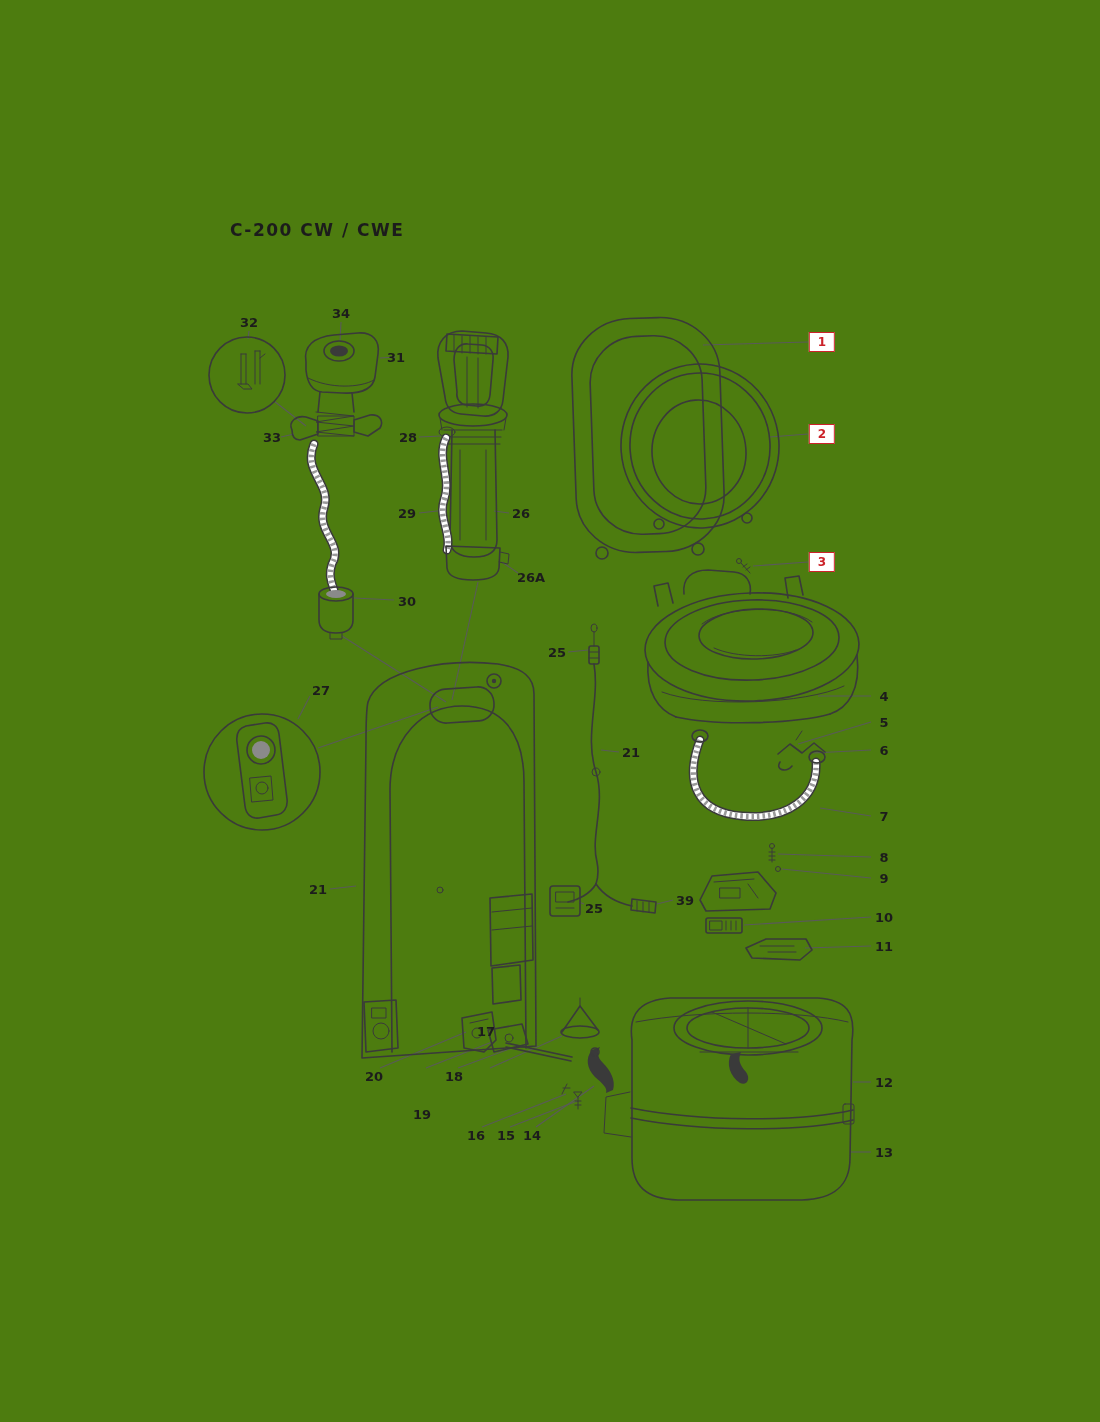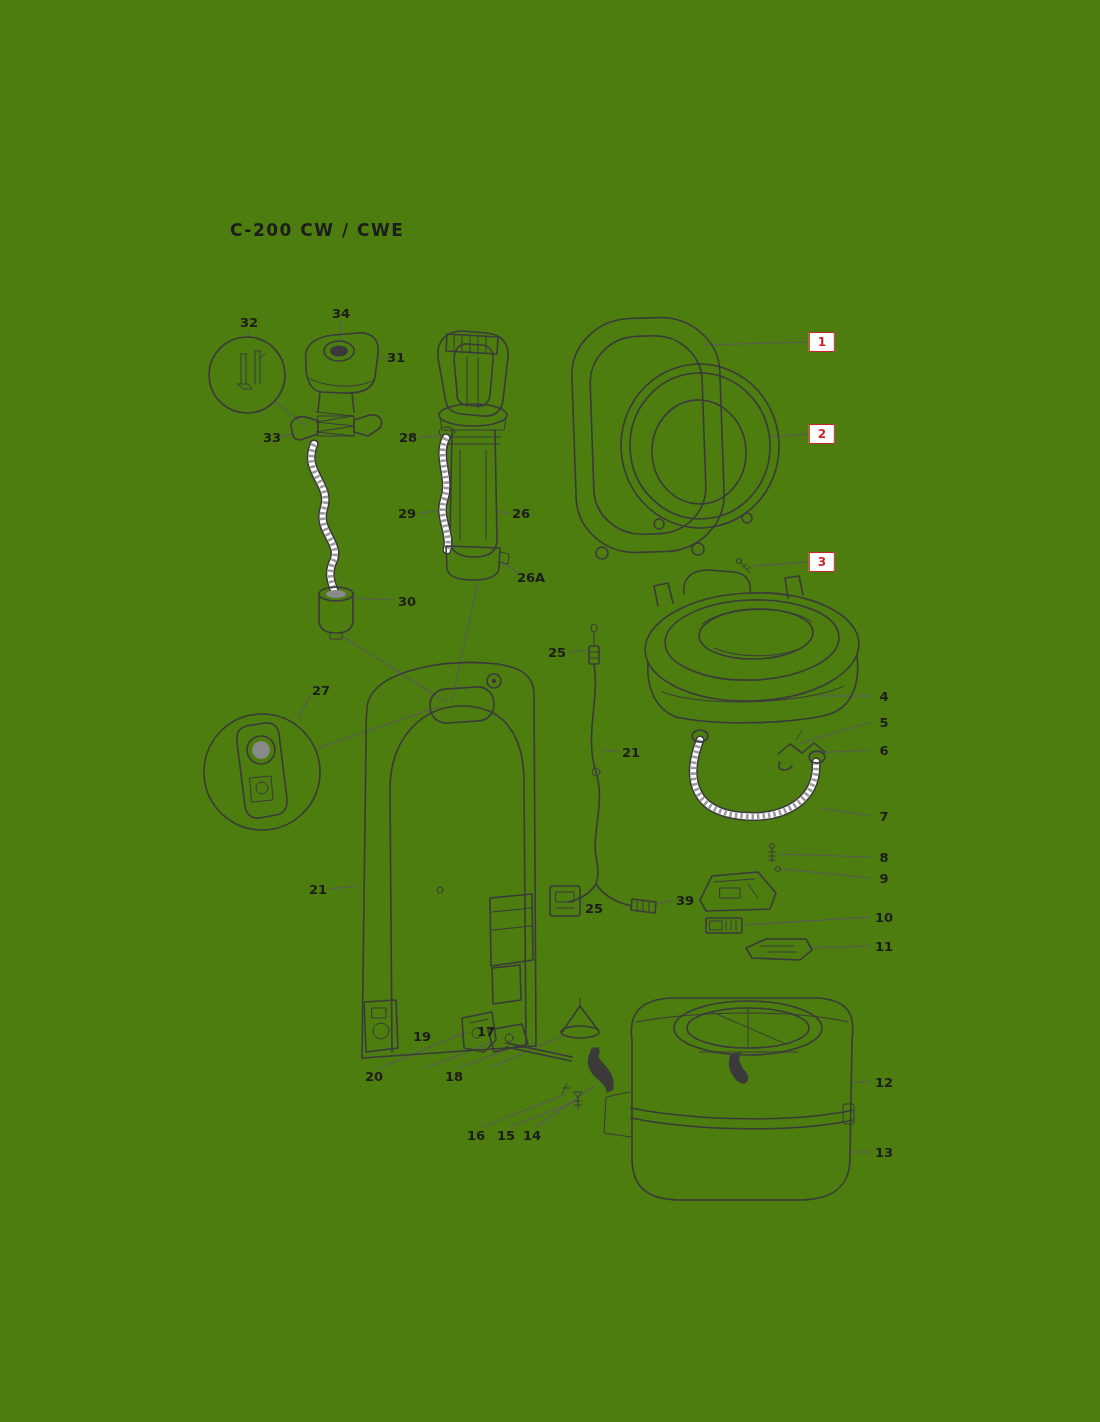--- a/index.html
+++ b/index.html
@@ -297,21 +297,21 @@
   <div class="part-label" style="left:521px;top:513px">26</div>
   <div class="part-label" style="left:531px;top:577px">26A</div>
   <div class="part-label" style="left:407px;top:601px">30</div>
   <div class="part-label" style="left:321px;top:690px">27</div>
   <div class="part-label" style="left:557px;top:652px">25</div>
   <div class="part-label" style="left:631px;top:752px">21</div>
   <div class="part-label" style="left:318px;top:889px">21</div>
   <div class="part-label" style="left:594px;top:908px">25</div>
   <div class="part-label" style="left:685px;top:900px">39</div>
   <div class="part-label" style="left:374px;top:1076px">20</div>
-  <div class="part-label" style="left:422px;top:1036px">19</div>
+  <div class="part-label" style="left:422px;top:1114px">19</div>
   <div class="part-label" style="left:454px;top:1076px">18</div>
   <div class="part-label" style="left:486px;top:1031px">17</div>
   <div class="part-label" style="left:476px;top:1135px">16</div>
   <div class="part-label" style="left:506px;top:1135px">15</div>
   <div class="part-label" style="left:532px;top:1135px">14</div>
   <div class="part-label" style="left:884px;top:696px">4</div>
   <div class="part-label" style="left:884px;top:722px">5</div>
   <div class="part-label" style="left:884px;top:750px">6</div>
   <div class="part-label" style="left:884px;top:816px">7</div>
   <div class="part-label" style="left:884px;top:857px">8</div>

